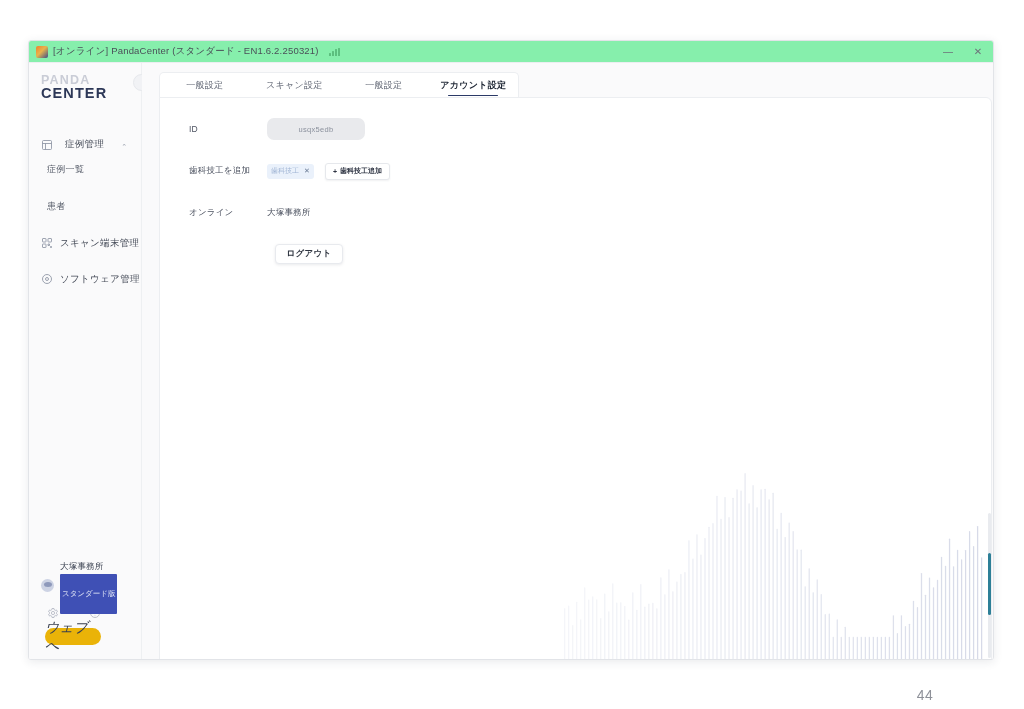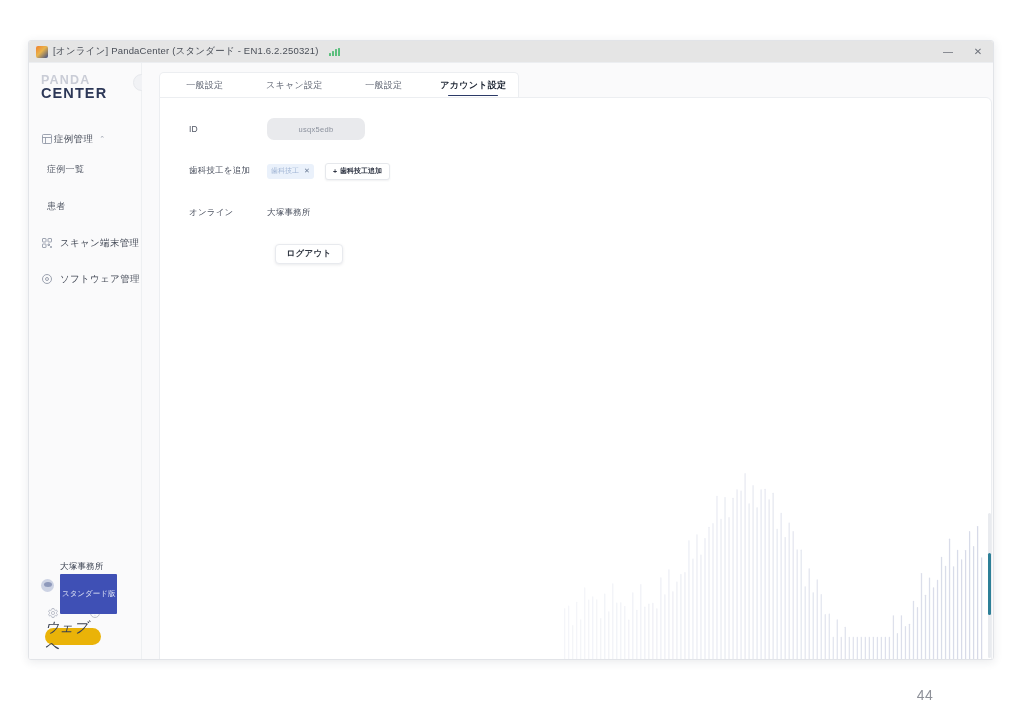--- a/index.html
+++ b/index.html
@@ -27,21 +27,21 @@
     border: 1px solid #e2e4e8;
     border-radius: 3px;
     box-shadow: 0 2px 10px rgba(40,50,70,0.10);
     overflow: hidden;
   }
 
   
   #titlebar {
     position: absolute; left: 0; top: 0;
     width: 100%; height: 22px;
-    background: #e5e5e5;
+    background: #86efac;
     border-bottom: 1px solid #eceef1;
     display: flex; align-items: center;
   }
   .tb-app-icon {
     width: 12px; height: 12px;
     margin-left: 7px; margin-right: 5px;
     border-radius: 2px;
     background: linear-gradient(135deg,#f07f2d 0%,#e9b44c 45%,#3d4f8a 100%);
     flex: 0 0 auto;
   }
@@ -104,22 +104,22 @@
   .collapse-btn {
     position: absolute; right: -9px; top: 11px;
     width: 17px; height: 17px; border-radius: 50%;
     background: #f1f2f5; border: 1px solid #e6e8ec;
     display: flex; align-items: center; justify-content: center;
     font-size: 8px; color: #7b8092;
   }
 
   .nav { margin-top: 16px; }
   .nav-group {
-    display: flex; align-items: center;
-    height: 24px; padding-left: 12px; gap: 1px;
+    display: flex; align-items: flex-end;
+    height: 24px; padding-left: 12px; gap: 12px;
   }
   .nav-ico {
     width: 12px; height: 12px; flex: 0 0 12px;
     color: #8d93a3;
   }
   .nav-ico svg { display:block; width:12px; height:12px; }
   .nav-label {
     font-size: 9.5px; color: #454b58; letter-spacing: .3px;
     filter: blur(0.25px);
   }

